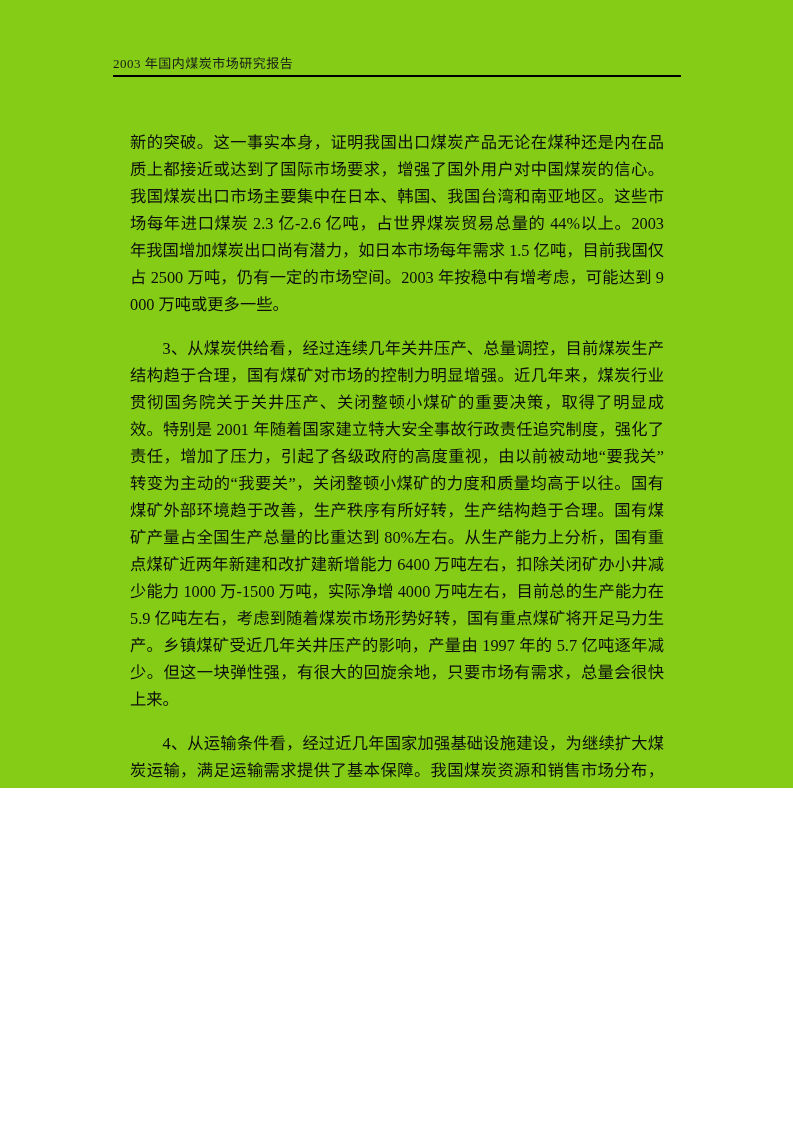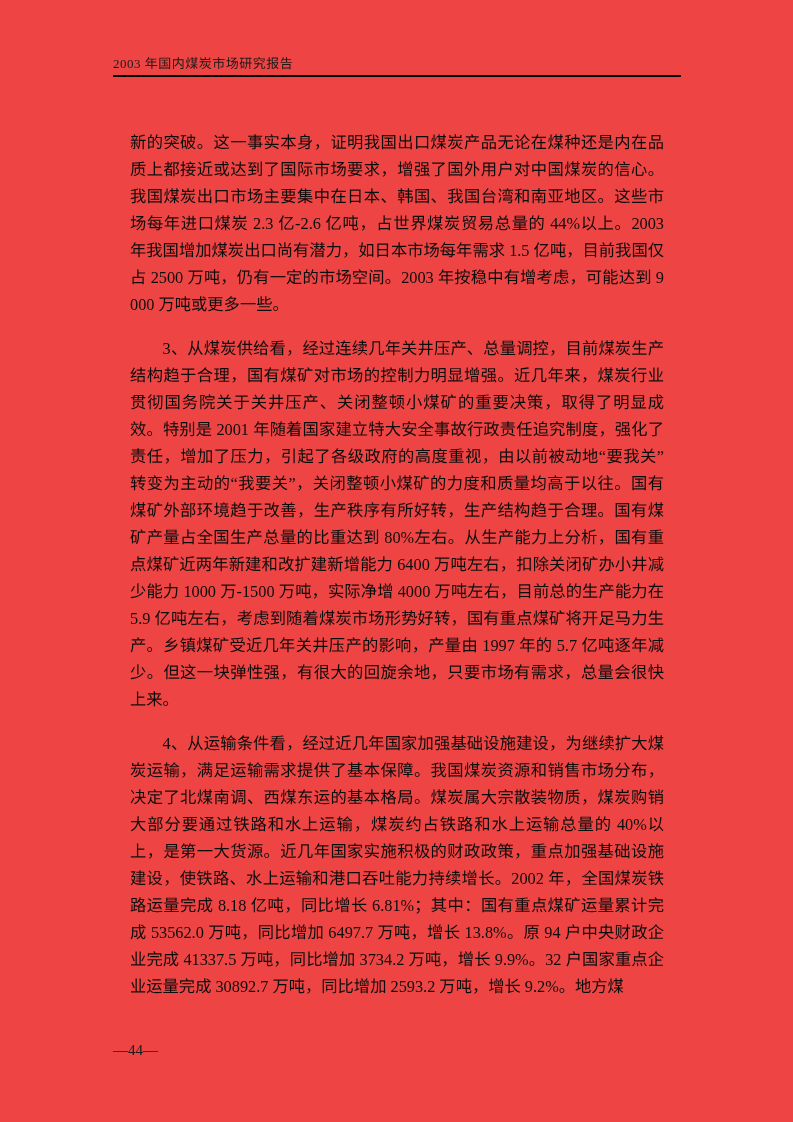--- a/index.html
+++ b/index.html
@@ -4,22 +4,22 @@
 <title>2003 年国内煤炭市场研究报告 — 第 62 页</title>
 <style>
   html, body {
     margin: 0;
     padding: 0;
     background: #ffffff;
   }
   .page {
     position: relative;
     width: 793px;
-    height: 1122px;
-    background: #ef4444;
+    height: 788px;
+    background: #84cc16;
     overflow: hidden;
     color: #111111;
     font-family: "Liberation Serif", "DejaVu Serif", serif;
   }
   .page-header {
     position: absolute;
     top: 54px;
     left: 113px;
     width: 568px;
     border-bottom: 2px solid #000000;

